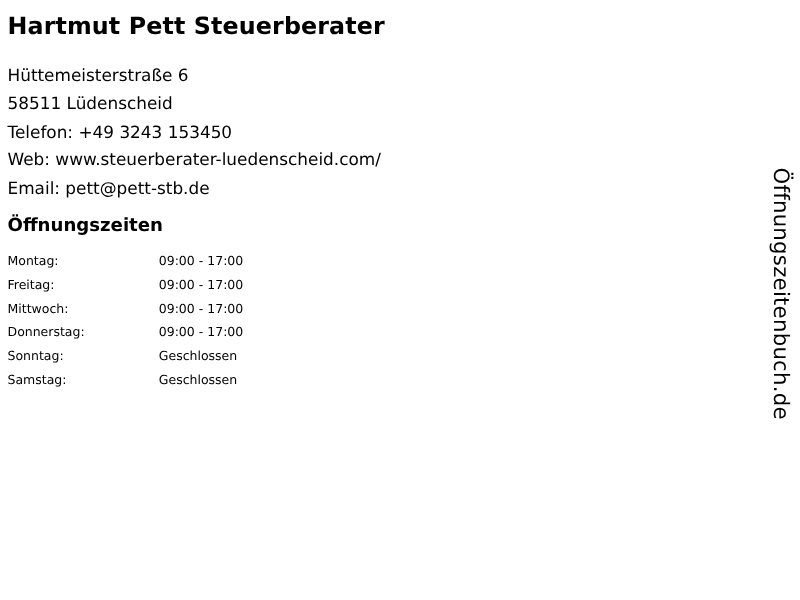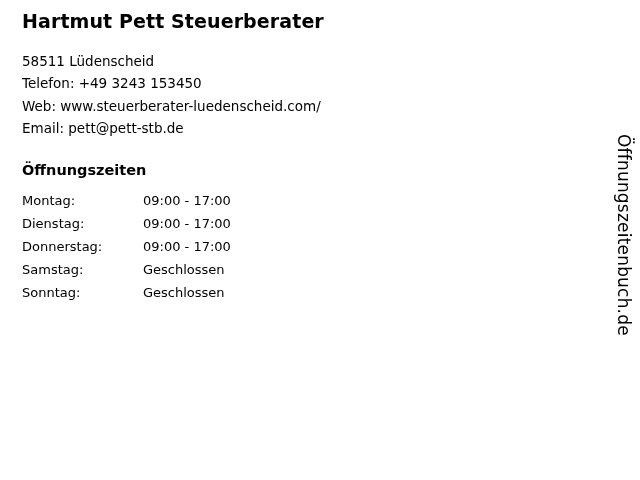--- a/index.html
+++ b/index.html
@@ -10,46 +10,46 @@
     width: 640px;
     height: 480px;
     background: #ffffff;
     font-family: "DejaVu Sans", sans-serif;
     color: #000000;
     position: relative;
     overflow: hidden;
   }
   .page {
     position: absolute;
-    left: 22px;
+    left: 6px;
     top: 10px;
     width: 570px;
   }
   .business-title {
     font-size: 19px;
     font-weight: bold;
     letter-spacing: 0.1px;
     margin: 0 0 17px 0;
     line-height: 1.2;
   }
   .contact-block {
     font-size: 13.5px;
     line-height: 22.5px;
   }
   .contact-line {
     white-space: nowrap;
   }
   .hours-heading {
     font-size: 14.5px;
     font-weight: bold;
-    margin: 22px 0 15px 0;
+    margin: 11px 0 15px 0;
   }
   .hours-table {
     border-collapse: collapse;
-    font-size: 13px;
+    font-size: 10px;
   }
   .hours-table td {
     padding: 0 0 8px 0;
     vertical-align: top;
     white-space: nowrap;
   }
   .hours-table td.day {
     width: 113px;
     padding-right: 8px;
   }
@@ -66,48 +66,53 @@
   }
 </style>
 </head>
 <body>
 
 <div class="page">
 
   <h1 class="business-title">Hartmut Pett Steuerberater</h1>
 
   <div class="contact-block">
+    <div class="contact-line">Hüttemeisterstraße 6</div>
     <div class="contact-line">58511 Lüdenscheid</div>
     <div class="contact-line">Telefon: +49 3243 153450</div>
     <div class="contact-line">Web: www.steuerberater-luedenscheid.com/</div>
     <div class="contact-line">Email: pett@pett-stb.de</div>
   </div>
 
   <h2 class="hours-heading">Öffnungszeiten</h2>
 
   <table class="hours-table">
     <tbody>
       <tr>
         <td class="day">Montag:</td>
         <td class="time">09:00 - 17:00</td>
       </tr>
       <tr>
-        <td class="day">Dienstag:</td>
+        <td class="day">Freitag:</td>
+        <td class="time">09:00 - 17:00</td>
+      </tr>
+      <tr>
+        <td class="day">Mittwoch:</td>
         <td class="time">09:00 - 17:00</td>
       </tr>
       <tr>
         <td class="day">Donnerstag:</td>
         <td class="time">09:00 - 17:00</td>
       </tr>
       <tr>
-        <td class="day">Samstag:</td>
+        <td class="day">Sonntag:</td>
         <td class="time">Geschlossen</td>
       </tr>
       <tr>
-        <td class="day">Sonntag:</td>
+        <td class="day">Samstag:</td>
         <td class="time">Geschlossen</td>
       </tr>
     </tbody>
   </table>
 
 </div>
 
 <div class="sidebar-watermark">Öffnungszeitenbuch.de</div>
 
 </body></html>

